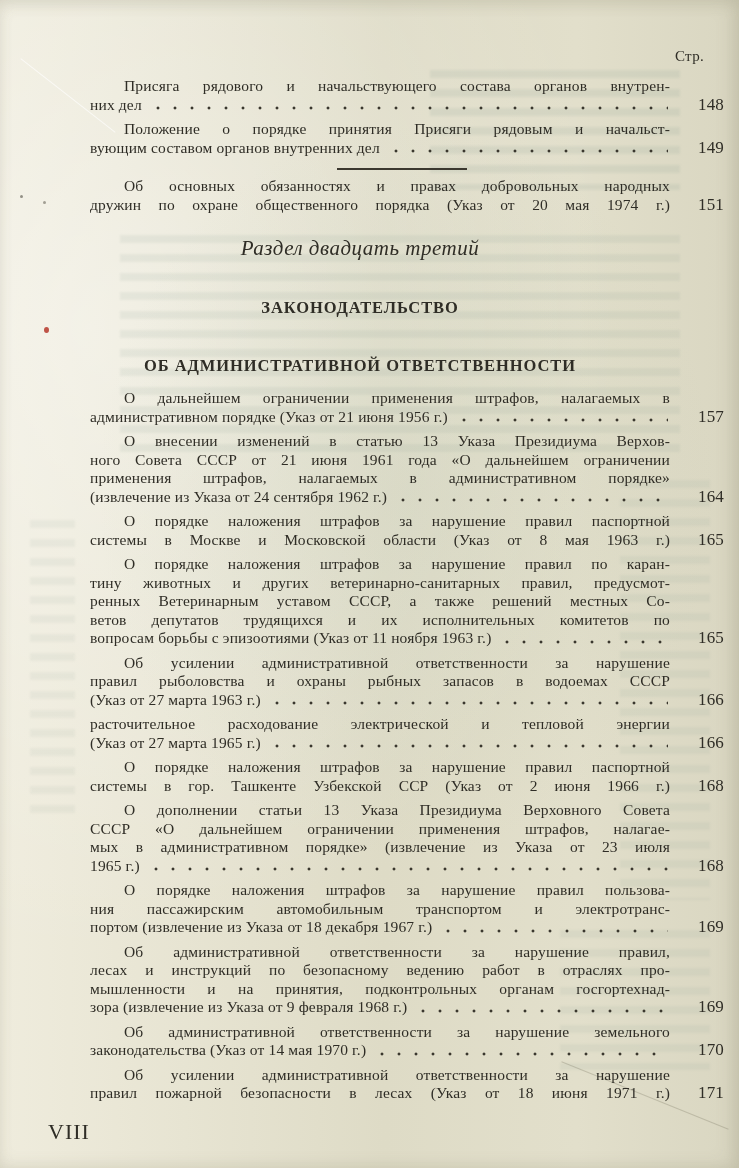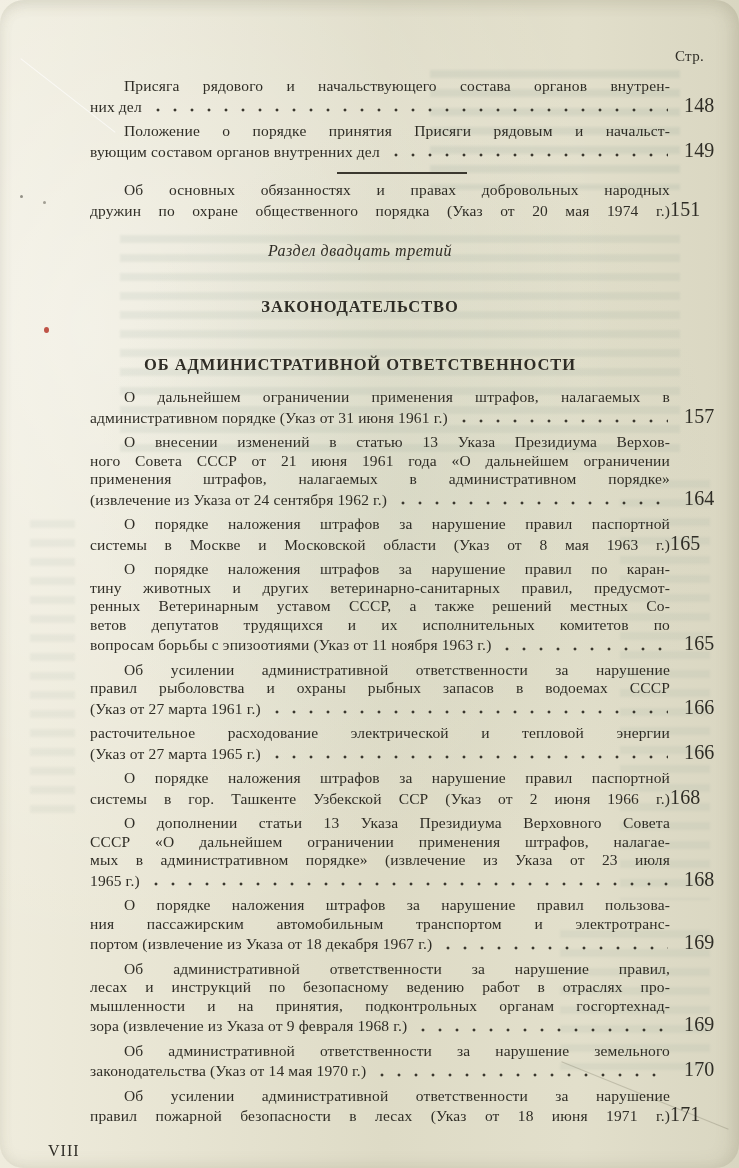--- a/index.html
+++ b/index.html
@@ -5,40 +5,40 @@
   html,body{margin:0;padding:0;}
   body{
     width:739px;height:1168px;overflow:hidden;position:relative;
     font-family:"Liberation Serif","DejaVu Serif",serif;
     background:
       radial-gradient(60% 45% at 55% 42%, rgba(168,182,156,0.16), transparent 70%),
       radial-gradient(120% 90% at 12% 28%, rgba(255,255,255,0.40), transparent 60%),
       linear-gradient(90deg,#efecdd 0%,#e7e4d2 25%,#dedbc6 52%,#e2dfcb 78%,#d9d6c1 100%);
     color:#2f2d26;
   }
-  .page{position:absolute;inset:0;box-shadow:inset -6px 0 18px rgba(120,115,90,0.18), inset 0 4px 14px rgba(120,115,90,0.10);border-radius:24px;}
+  .page{position:absolute;inset:0;box-shadow:inset -6px 0 18px rgba(120,115,90,0.18), inset 0 4px 14px rgba(120,115,90,0.10);}
   .content{position:absolute;left:70px;top:48px;width:634px;}
   .str{text-align:right;font-size:15px;letter-spacing:0.3px;margin:0 0 12px 0;}
   .entry{position:relative;margin-top:6px;margin-left:20px;}
   .line{width:580px;font-size:15.5px;line-height:18.5px;letter-spacing:0.15px;
         text-align:justify;text-align-last:justify;}
   .line.first{text-indent:34px;}
   .lastline{display:flex;align-items:baseline;width:634px;font-size:15.5px;line-height:18.5px;letter-spacing:0.15px;}
   .lastline .txt{white-space:nowrap;text-align:center;}
   .lastline.nodots .txt{white-space:normal;width:580px;text-align:justify;text-align-last:justify;}
   .lastline.nodots .num{flex:1;}
   .leader{flex:1;align-self:flex-end;height:6px;margin:0 16px 3px 14px;
           background-image:radial-gradient(circle at 2px 3px,#3a372e 1.3px,transparent 1.7px);
           background-size:17px 6px;background-repeat:repeat-x;background-position:left bottom;}
-  .num{width:40px;font-size:20px;}
+  .num{width:40px;text-align:right;font-size:17px;}
   .divider{width:130px;height:2px;background:#3b382f;margin:11px 0 7px 267px;}
   .section{margin:22px 0 12px 0;width:580px;text-align:center;}
-  .kicker{font-style:italic;font-size:16px;letter-spacing:0.5px;margin-bottom:15px;}
+  .kicker{font-style:italic;font-size:21px;letter-spacing:0.5px;margin-bottom:15px;}
   .title-line{font-weight:bold;font-size:16.5px;line-height:22px;letter-spacing:0.9px;margin-top:36px;}
-  .footer{margin-top:16px;margin-left:-22px;font-size:16px;letter-spacing:1px;}
+  .footer{margin-top:16px;margin-left:-22px;font-size:22px;letter-spacing:1px;}
   
   .ghost{position:absolute;filter:blur(1.2px);opacity:.55;pointer-events:none;
          background-image:repeating-linear-gradient(180deg, rgba(140,162,148,0.28) 0 8px, transparent 8px 19px);}
   .speck{position:absolute;border-radius:50%;pointer-events:none;}
   .scratch{position:absolute;height:1px;pointer-events:none;}
 </style>
 </head>
 <body>
 
 <div class="page">
@@ -92,21 +92,21 @@
     <div class="section">
       <div class="kicker">Раздел двадцать третий</div>
       <div class="title-line">ЗАКОНОДАТЕЛЬСТВО</div>
       <div class="title-line">ОБ АДМИНИСТРАТИВНОЙ ОТВЕТСТВЕННОСТИ</div>
     </div>
 
     <div>
         <div class="entry">
           <div class="line first">О дальнейшем ограничении применения штрафов, налагаемых в</div>
           <div class="lastline dotted">
-            <span class="txt">административном порядке (Указ от 31 июня 1961 г.)</span>
+            <span class="txt">административном порядке (Указ от 21 июня 1956 г.)</span>
             <span class="leader"></span>
             <span class="num">157</span>
           </div>
         </div>
         <div class="entry">
           <div class="line first">О внесении изменений в статью 13 Указа Президиума Верхов-</div>
           <div class="line">ного Совета СССР от 21 июня 1961 года «О дальнейшем ограничении</div>
           <div class="line">применения штрафов, налагаемых в административном порядке»</div>
           <div class="lastline dotted">
             <span class="txt">(извлечение из Указа от 24 сентября 1962 г.)</span>
@@ -129,21 +129,21 @@
           <div class="lastline dotted">
             <span class="txt">вопросам борьбы с эпизоотиями (Указ от 11 ноября 1963 г.)</span>
             <span class="leader"></span>
             <span class="num">165</span>
           </div>
         </div>
         <div class="entry">
           <div class="line first">Об усилении административной ответственности за нарушение</div>
           <div class="line">правил рыболовства и охраны рыбных запасов в водоемах СССР</div>
           <div class="lastline dotted">
-            <span class="txt">(Указ от 27 марта 1961 г.)</span>
+            <span class="txt">(Указ от 27 марта 1963 г.)</span>
             <span class="leader"></span>
             <span class="num">166</span>
           </div>
         </div>
         <div class="entry">
           <div class="line">расточительное расходование электрической и тепловой энергии</div>
           <div class="lastline dotted">
             <span class="txt">(Указ от 27 марта 1965 г.)</span>
             <span class="leader"></span>
             <span class="num">166</span>

